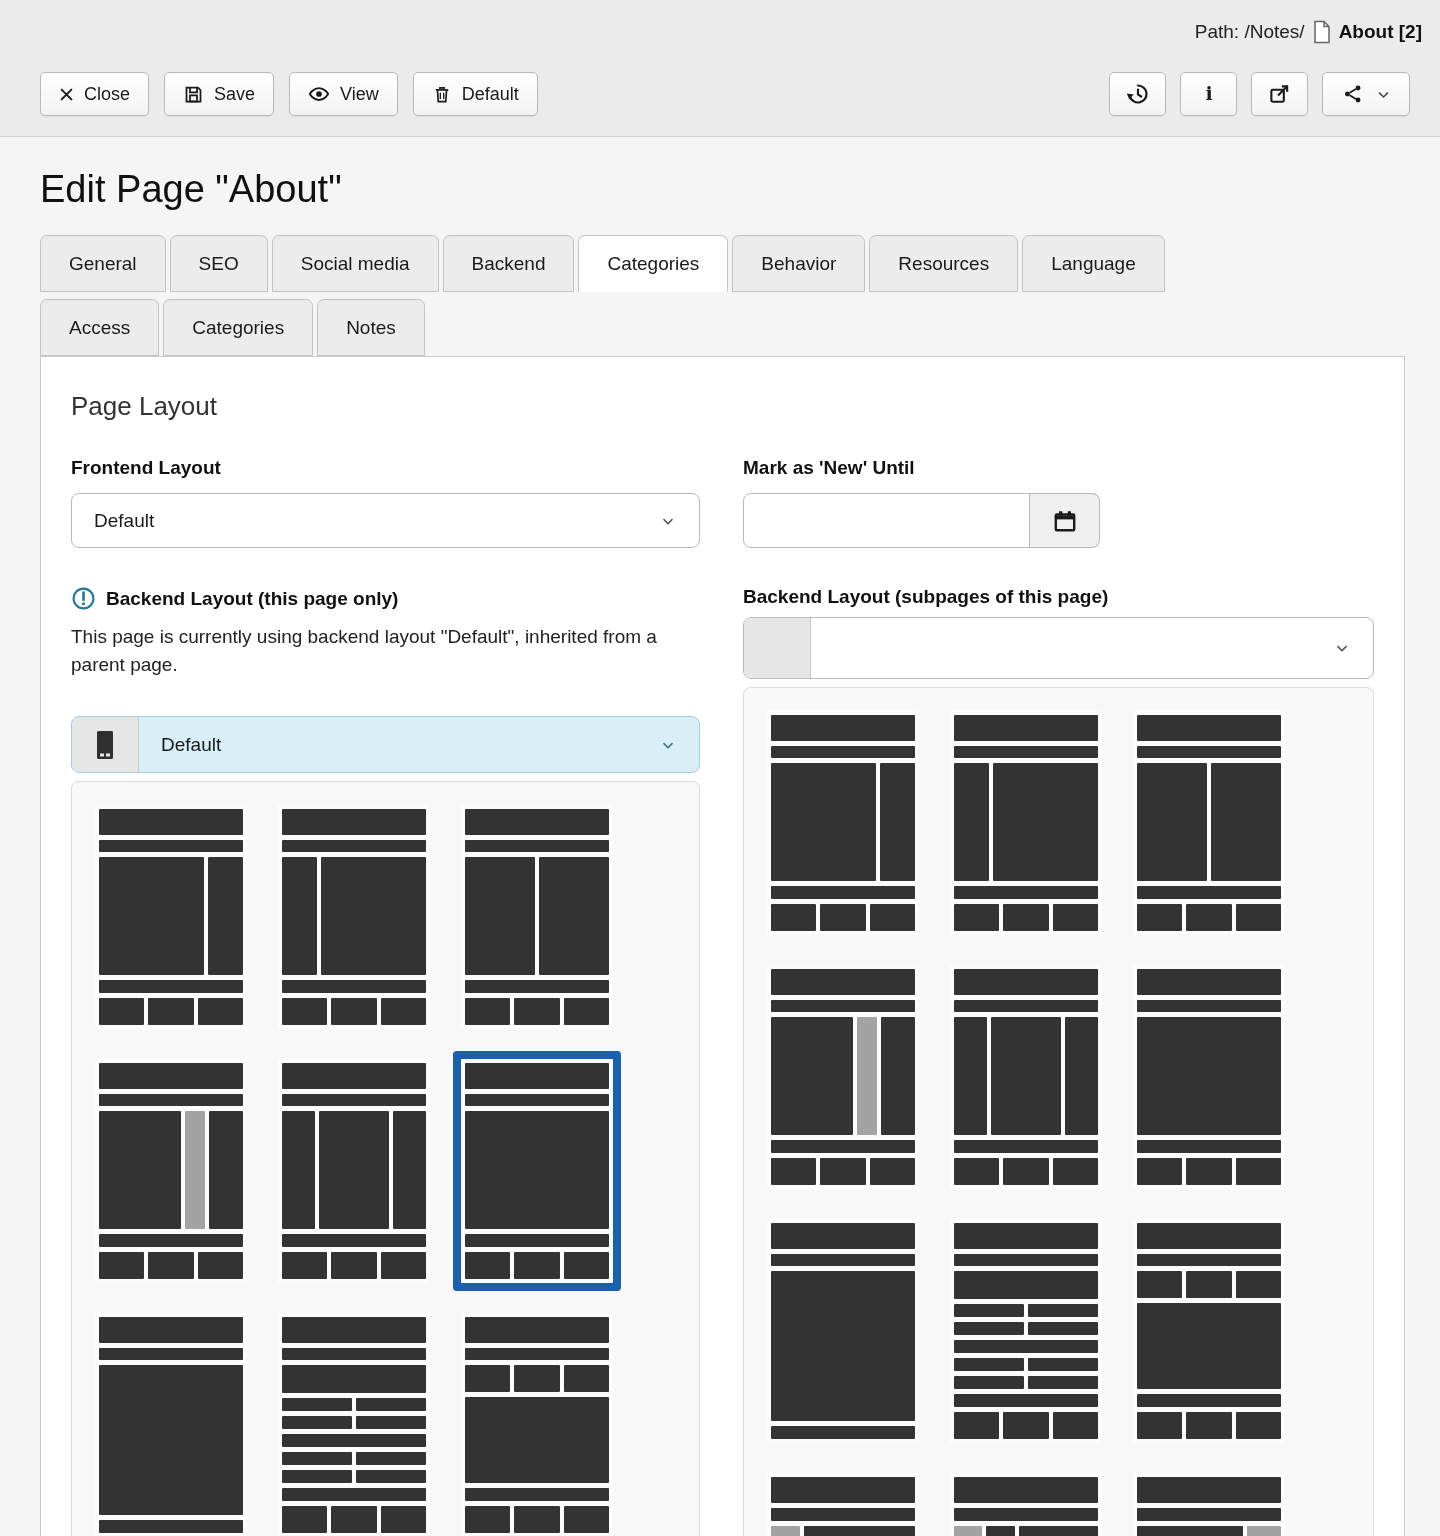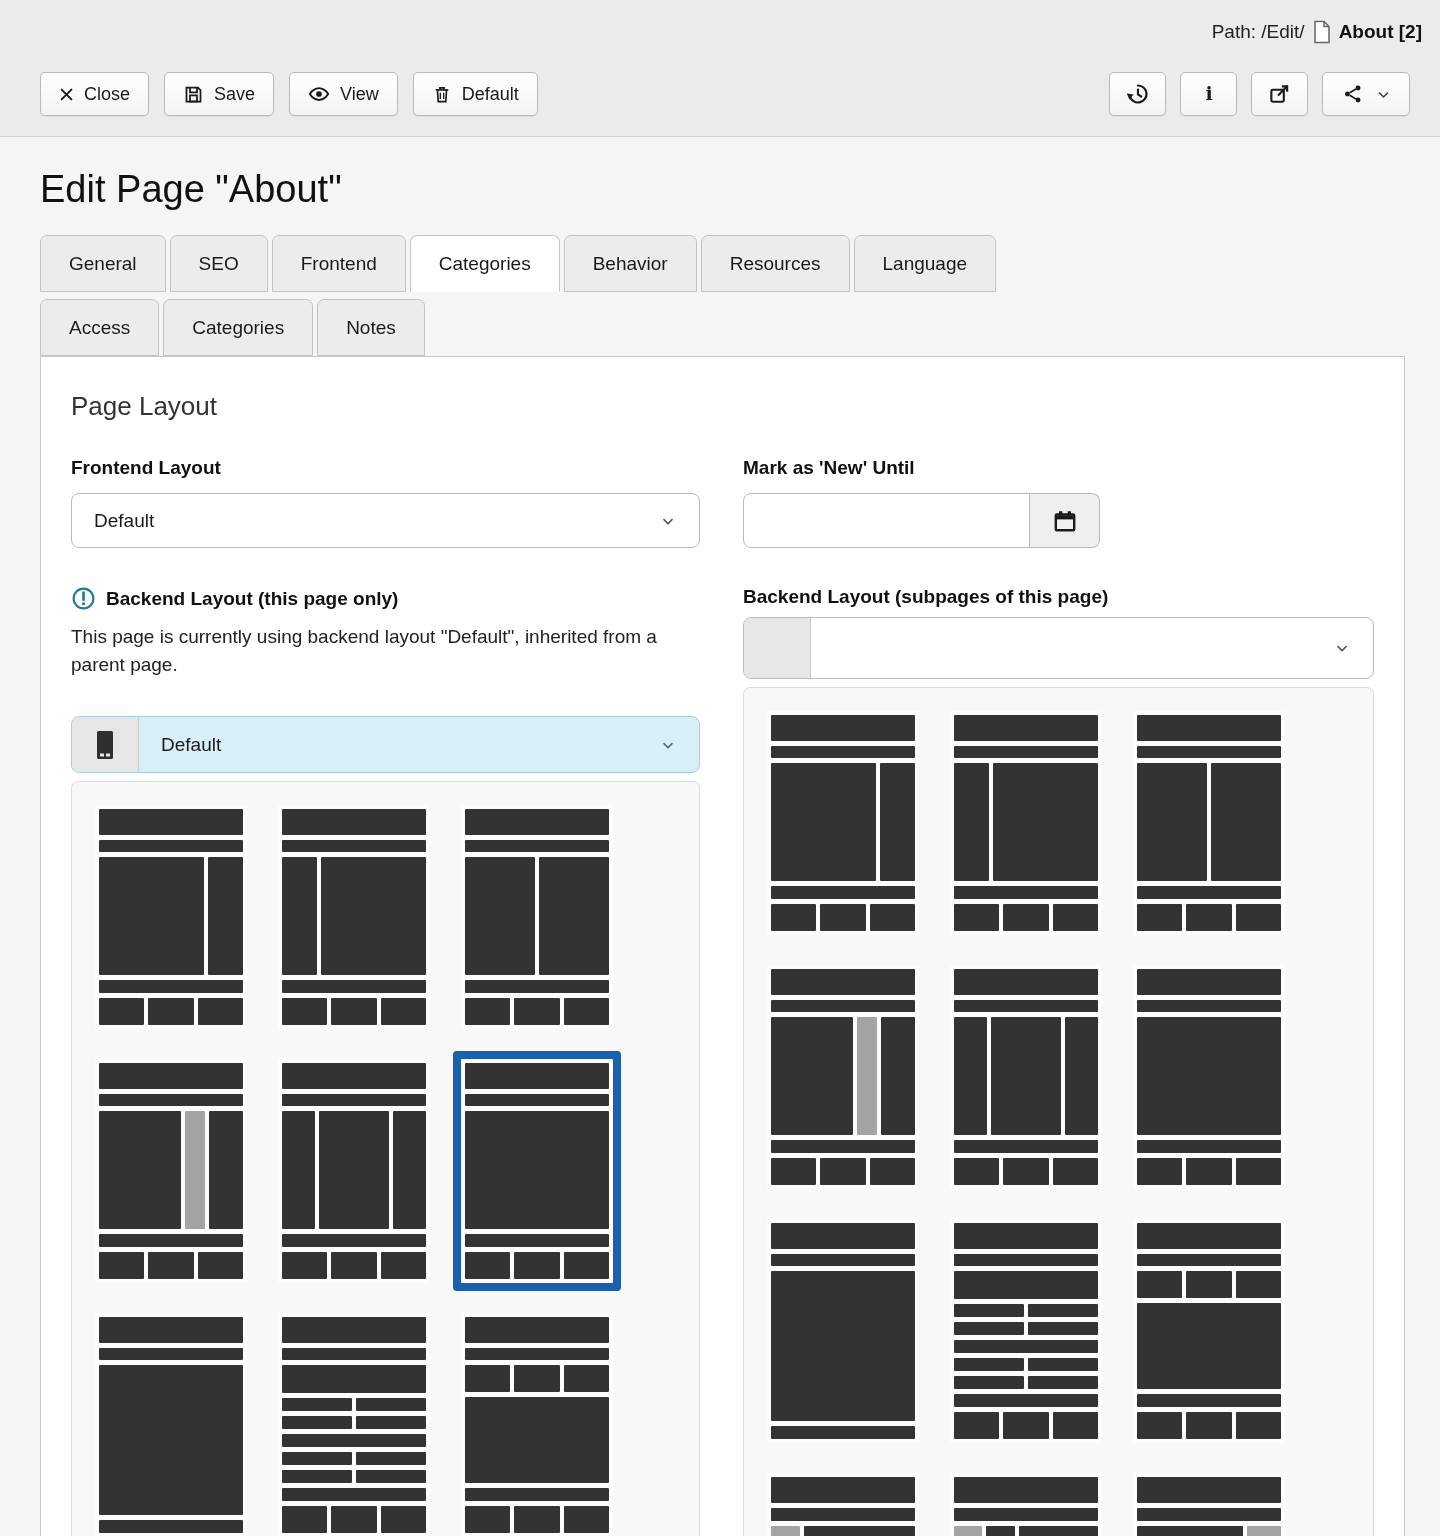--- a/index.html
+++ b/index.html
@@ -98,21 +98,21 @@
   .t-row { display:flex; gap:4px; flex:none; }
   .cell { border-radius:1px; }
   .cell.d { background:#333333; }
   .cell.g { background:#a3a3a3; }
 </style>
 </head>
 <body>
 
 <div class="topbar">
   <div class="path-row">
-    <span>Path: /Edit/</span>
+    <span>Path: /Notes/</span>
     <span>
       <svg width="20" height="24" viewBox="0 0 20 24">
           <path d="M3 1.5h9l5 5V22.5H3z" fill="#ffffff" stroke="#666" stroke-width="1.5"></path>
           <path d="M12 1.5v5h5" fill="none" stroke="#666" stroke-width="1.5"></path>
         </svg>
     </span>
     <span class="page-ref">About [2]</span>
   </div>
 
   <div class="btn-row-left">
@@ -199,21 +199,22 @@
     </button>
   </div>
 </div>
 
 <h1 class="page-title">Edit Page "About"</h1>
 
 <div class="tabs">
     <div class="tab-row">
       <div class="tab">General</div>
       <div class="tab">SEO</div>
-      <div class="tab">Frontend</div>
+      <div class="tab">Social media</div>
+      <div class="tab">Backend</div>
       <div class="tab active">Categories</div>
       <div class="tab">Behavior</div>
       <div class="tab">Resources</div>
       <div class="tab">Language</div>
     </div>
     <div class="tab-row">
       <div class="tab">Access</div>
       <div class="tab">Categories</div>
       <div class="tab">Notes</div>
     </div>

